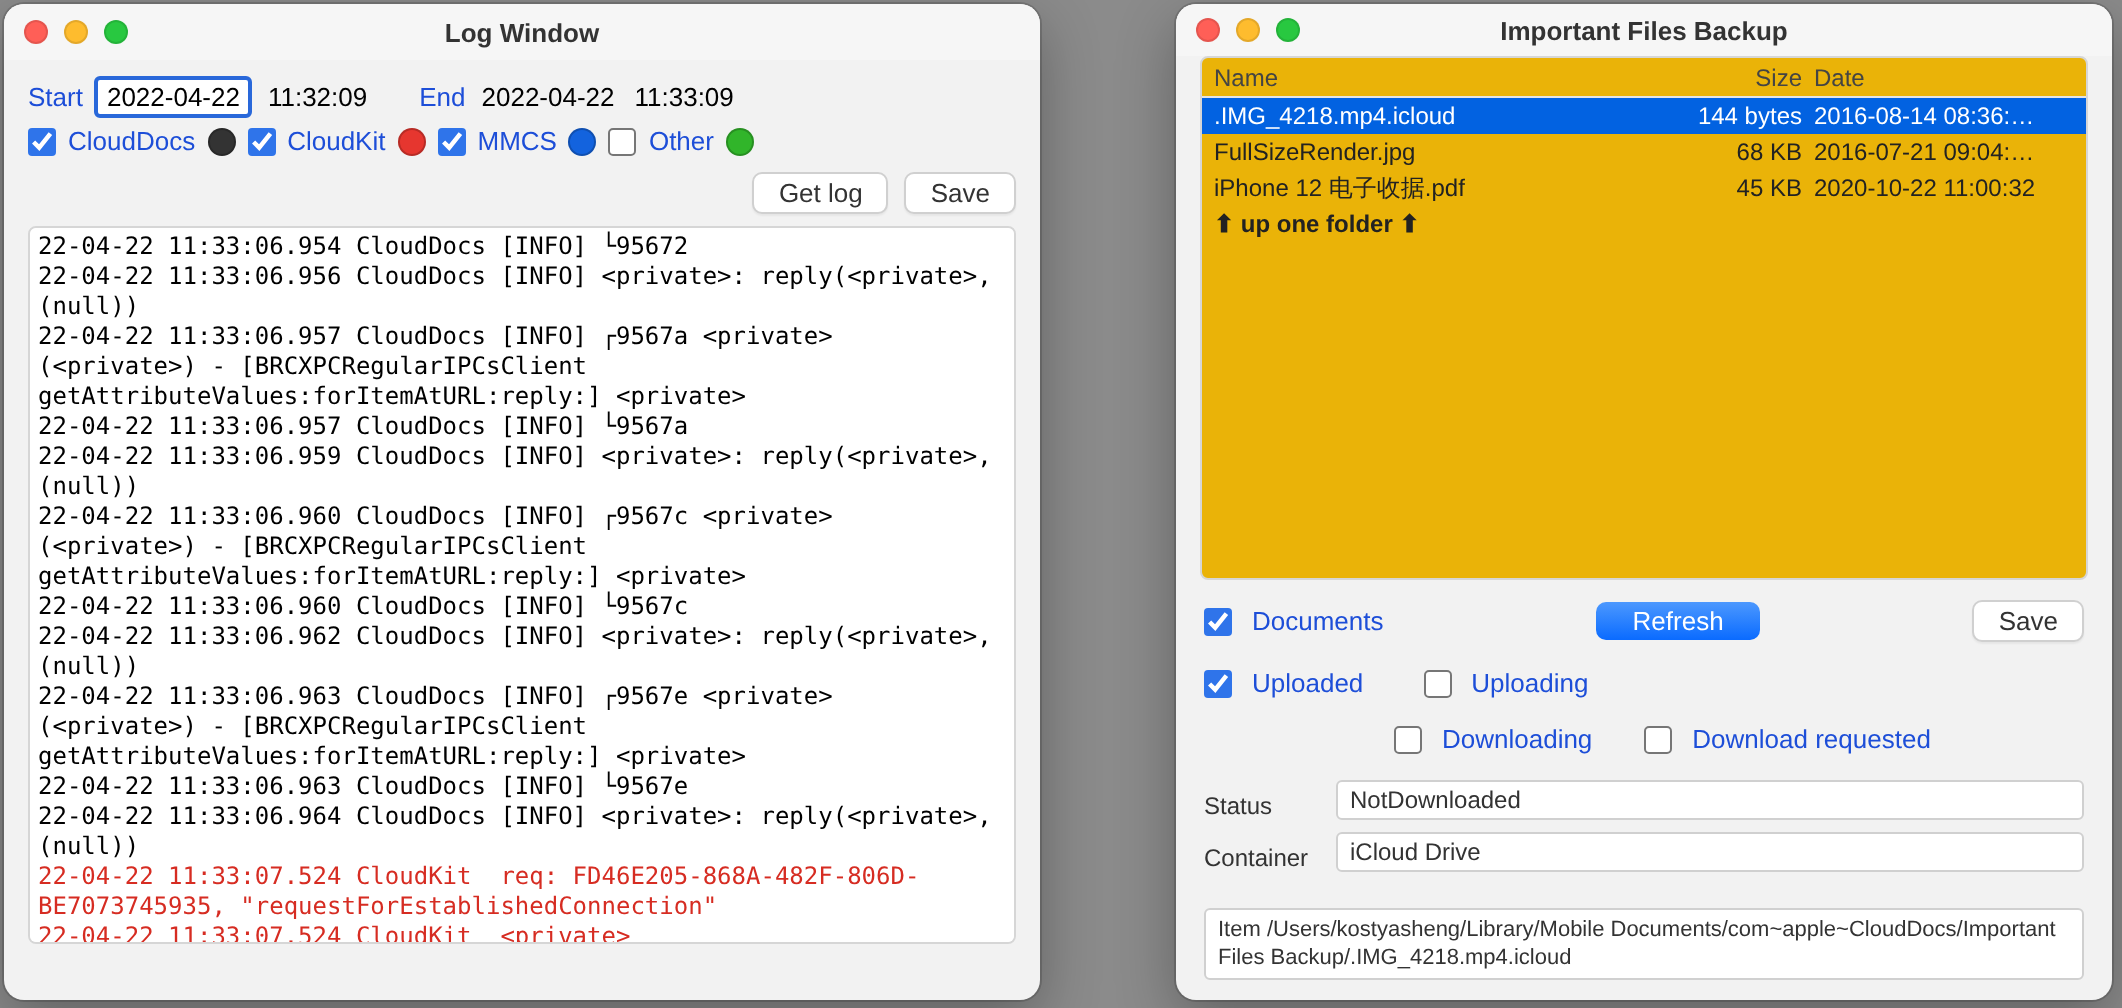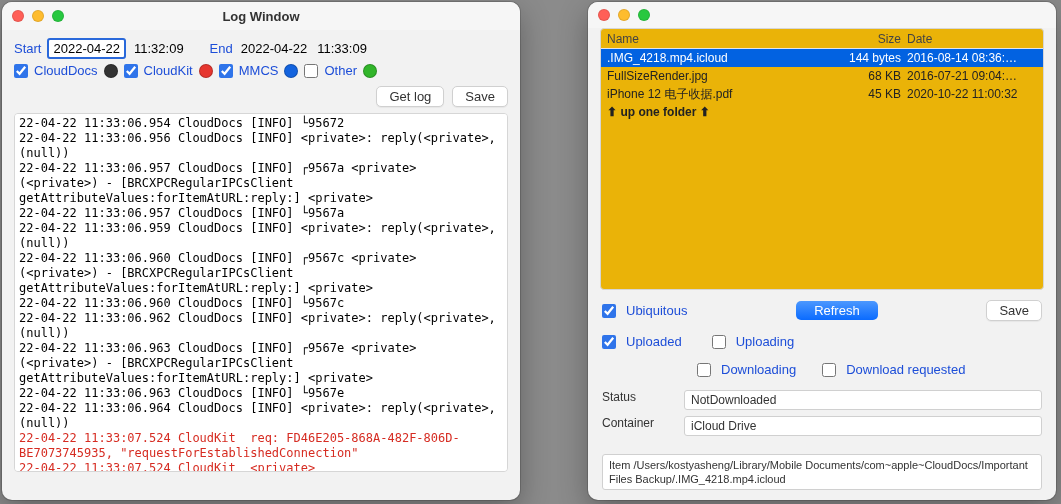--- a/index.html
+++ b/index.html
@@ -92,21 +92,21 @@
   .td-row.sel { background:#0262e1; color:#fff; }
   .td-row { color:#222; }
   .uparrow { font-weight:bold; }
   .status-area { padding:6px 14px; display:flex; flex-direction:column; gap:5px; }
   .status-area .row { gap:10px; }
   .mac-btn-primary {
     background: linear-gradient(#4c98fe,#0a6bff);
     color:#fff; border:none; border-radius:5px;
     padding:2px 18px; font-size:13px; font-weight:500;
   }
-  .field-row { display:flex; align-items:flex-start; gap:16px; padding:3px 14px;}
+  .field-row { display:flex; align-items:flex-end; gap:0; padding:3px 14px;}
   .field-row .flabel{ width:66px; font-size:12px; color:#333;}
   .field-input {
     flex:1; background:#fff; border:1px solid #d0d0d0; border-radius:3px;
     padding:2px 6px; font-size:12px; color:#333;
   }
   .item-box {
     margin:15px 14px 10px; background:#fff; border:1px solid #d0d0d0;
     border-radius:3px; padding:3px 6px; font-size:11px; color:#333;
     line-height:14px;
   }
@@ -157,20 +157,21 @@
   <div class="logbox" id="logbox"><div>22-04-22 11:33:06.954 CloudDocs [INFO] └95672</div><div>22-04-22 11:33:06.956 CloudDocs [INFO] &lt;private&gt;: reply(&lt;private&gt;, (null))</div><div>22-04-22 11:33:06.957 CloudDocs [INFO] ┌9567a &lt;private&gt; (&lt;private&gt;) - [BRCXPCRegularIPCsClient getAttributeValues:forItemAtURL:reply:] &lt;private&gt;</div><div>22-04-22 11:33:06.957 CloudDocs [INFO] └9567a</div><div>22-04-22 11:33:06.959 CloudDocs [INFO] &lt;private&gt;: reply(&lt;private&gt;, (null))</div><div>22-04-22 11:33:06.960 CloudDocs [INFO] ┌9567c &lt;private&gt; (&lt;private&gt;) - [BRCXPCRegularIPCsClient getAttributeValues:forItemAtURL:reply:] &lt;private&gt;</div><div>22-04-22 11:33:06.960 CloudDocs [INFO] └9567c</div><div>22-04-22 11:33:06.962 CloudDocs [INFO] &lt;private&gt;: reply(&lt;private&gt;, (null))</div><div>22-04-22 11:33:06.963 CloudDocs [INFO] ┌9567e &lt;private&gt; (&lt;private&gt;) - [BRCXPCRegularIPCsClient getAttributeValues:forItemAtURL:reply:] &lt;private&gt;</div><div>22-04-22 11:33:06.963 CloudDocs [INFO] └9567e</div><div>22-04-22 11:33:06.964 CloudDocs [INFO] &lt;private&gt;: reply(&lt;private&gt;, (null))</div><div class="cdk">22-04-22 11:33:07.524 CloudKit  req: FD46E205-868A-482F-806D-BE7073745935, "requestForEstablishedConnection"</div><div class="cdk">22-04-22 11:33:07.524 CloudKit  &lt;private&gt;</div></div>
 </div>
 
 <div class="window" id="files-window">
   <div class="titlebar">
     <div class="traffic">
       <span class="red"></span>
       <span class="yellow"></span>
       <span class="green"></span>
     </div>
+    <div class="title-text">Important Files Backup</div>
   </div>
 
   <div class="table-area">
     <div class="th-row">
       <span class="c-name">Name</span>
       <span class="c-size">Size</span>
       <span class="c-date">Date</span>
     </div>
     <div id="file-rows">
         <div class="td-row sel">
@@ -192,21 +193,21 @@
           <span class="c-name">⬆ up one folder ⬆</span>
           <span class="c-size"></span>
           <span class="c-date"></span>
         </div>
       </div>
   </div>
 
   <div class="status-area">
     <div class="row">
       <input type="checkbox" class="chk" checked="" style="">
-      <span class="lbl">Ubiquitous</span>
+      <span class="lbl">Documents</span>
       <span style="flex:1"></span>
       <button class="mac-btn-primary">Refresh</button>
       <span style="flex:1"></span>
       <button class="mac-btn">Save</button>
     </div>
     <div class="row">
       <input type="checkbox" class="chk" checked="" style="">
       <span class="lbl">Uploaded</span>
       <span style="width:10px"></span>
       <input type="checkbox" class="chk" style="">

